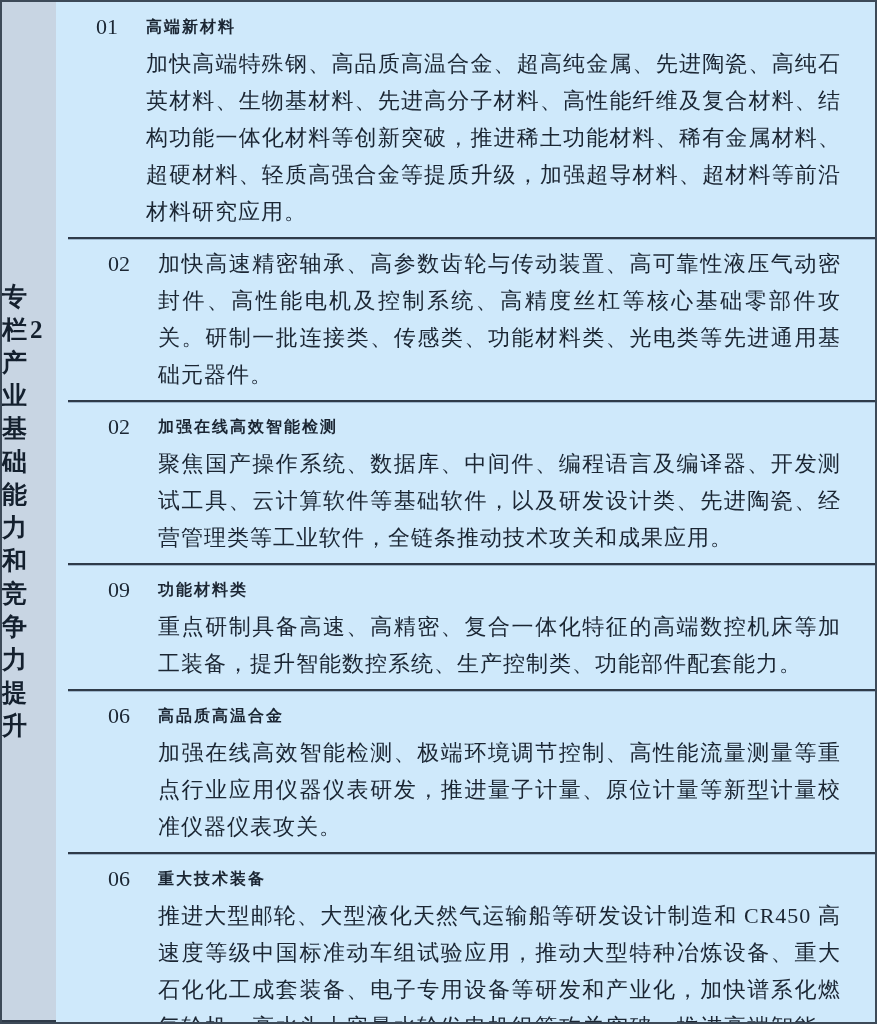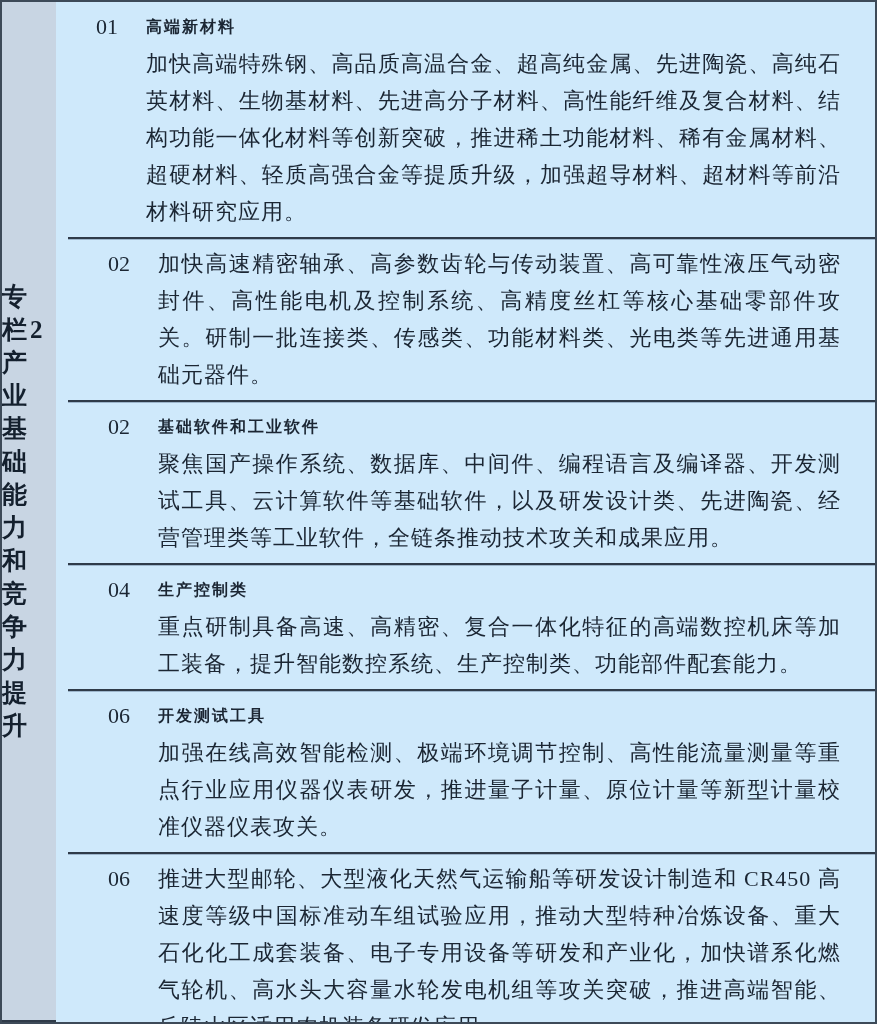--- a/index.html
+++ b/index.html
@@ -93,42 +93,43 @@
     <div class="section">
       <div class="num">02</div>
       <div class="content">
         <div class="bodytext">加快高速精密轴承、高参数齿轮与传动装置、高可靠性液压气动密封件、高性能电机及控制系统、高精度丝杠等核心基础零部件攻关。研制一批连接类、传感类、功能材料类、光电类等先进通用基础元器件。</div>
       </div>
     </div>
 
     <div class="section">
       <div class="num">02</div>
       <div class="content">
-        <div class="title">基础软件和工业软件</div>
+        <div class="title">加强在线高效智能检测</div>
         <div class="bodytext">聚焦国产操作系统、数据库、中间件、编程语言及编译器、开发测试工具、云计算软件等基础软件，以及研发设计类、先进陶瓷、经营管理类等工业软件，全链条推动技术攻关和成果应用。</div>
       </div>
     </div>
 
     <div class="section">
-      <div class="num">04</div>
+      <div class="num">09</div>
       <div class="content">
-        <div class="title">生产控制类</div>
+        <div class="title">功能材料类</div>
         <div class="bodytext">重点研制具备高速、高精密、复合一体化特征的高端数控机床等加工装备，提升智能数控系统、生产控制类、功能部件配套能力。</div>
       </div>
     </div>
 
     <div class="section">
       <div class="num">06</div>
       <div class="content">
-        <div class="title">开发测试工具</div>
+        <div class="title">高品质高温合金</div>
         <div class="bodytext">加强在线高效智能检测、极端环境调节控制、高性能流量测量等重点行业应用仪器仪表研发，推进量子计量、原位计量等新型计量校准仪器仪表攻关。</div>
       </div>
     </div>
 
     <div class="section">
       <div class="num">06</div>
       <div class="content">
+        <div class="title">重大技术装备</div>
         <div class="bodytext">推进大型邮轮、大型液化天然气运输船等研发设计制造和 CR450 高速度等级中国标准动车组试验应用，推动大型特种冶炼设备、重大石化化工成套装备、电子专用设备等研发和产业化，加快谱系化燃气轮机、高水头大容量水轮发电机组等攻关突破，推进高端智能、丘陵山区适用农机装备研发应用。</div>
       </div>
     </div>
 
   </div>
 </div>
 
 </body></html>

